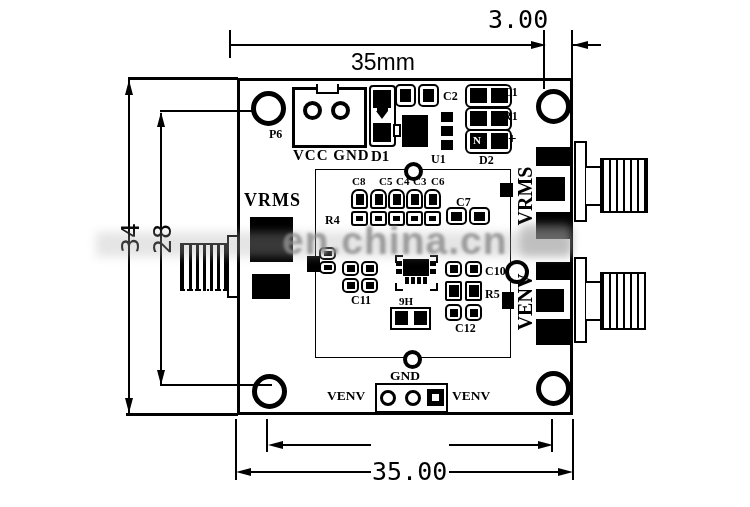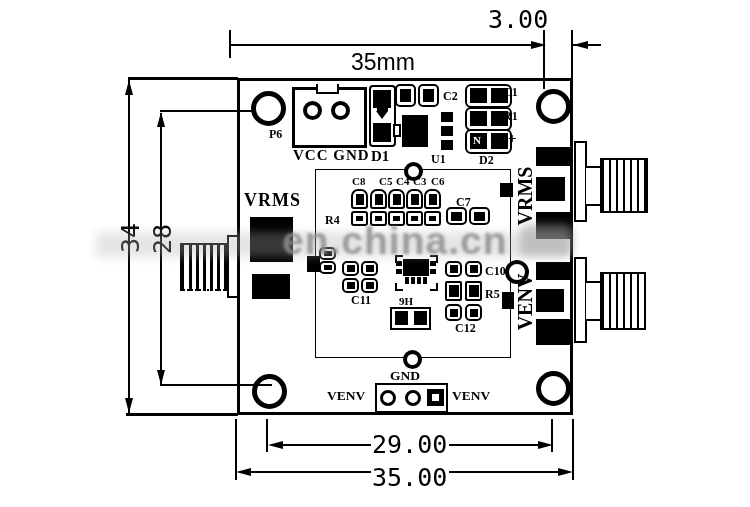--- a/index.html
+++ b/index.html
@@ -251,29 +251,28 @@
   <div class="ar ar-u" style="left:157px;top:112px;"></div>
   <div class="ar ar-d" style="left:157px;top:370px;"></div>
   <div class="ln" style="left:160px;top:110px;width:92px;height:2px;"></div>
   <div class="ln" style="left:160px;top:384px;width:112px;height:2px;"></div>
   <div class="dim rot abs" style="left:131px;top:228px;width:60px;height:22px;font-size:25px;">28</div>
 
   <div class="ln" style="left:266px;top:419px;width:2px;height:33px;"></div>
   <div class="ln" style="left:551px;top:419px;width:2px;height:33px;"></div>
   <div class="ar ar-l" style="left:268px;top:441px;"></div>
   <div class="ln" style="left:281px;top:444px;width:90px;height:2px;"></div>
-  <div class="dim" style="left:372px;top:432px;font-size:25px;">29.00</div>
   <div class="ln" style="left:449px;top:444px;width:90px;height:2px;"></div>
   <div class="ar ar-r" style="left:538px;top:441px;"></div>
 
   <div class="ln" style="left:235px;top:419px;width:2px;height:61px;"></div>
   <div class="ln" style="left:572px;top:419px;width:2px;height:61px;"></div>
   <div class="ar ar-l" style="left:236px;top:468px;"></div>
   <div class="ln" style="left:249px;top:471px;width:122px;height:2px;"></div>
-  <div class="dim" style="left:372px;top:459px;font-size:25px;margin-top:6px;">35.00</div>
+  <div class="dim" style="left:372px;top:459px;font-size:25px;">35.00</div>
   <div class="ln" style="left:449px;top:471px;width:110px;height:2px;"></div>
   <div class="ar ar-r" style="left:558px;top:468px;"></div>
 
   <div class="abs" style="left:96px;top:232px;width:475px;height:25px;background:#b0b0b0;opacity:0.32;filter:blur(5px);"></div>
   <div class="abs sans" style="left:282px;top:219px;font-size:39px;font-weight:bold;color:#8f8f8f;opacity:0.85;filter:blur(1.5px);letter-spacing:1px;white-space:nowrap;">en.china.cn</div>
   <div class="abs" style="left:520px;top:224px;width:52px;height:32px;background:#9a9a9a;opacity:0.5;filter:blur(4px);border-radius:6px;"></div>
 
 </div>
 
 </body></html>

